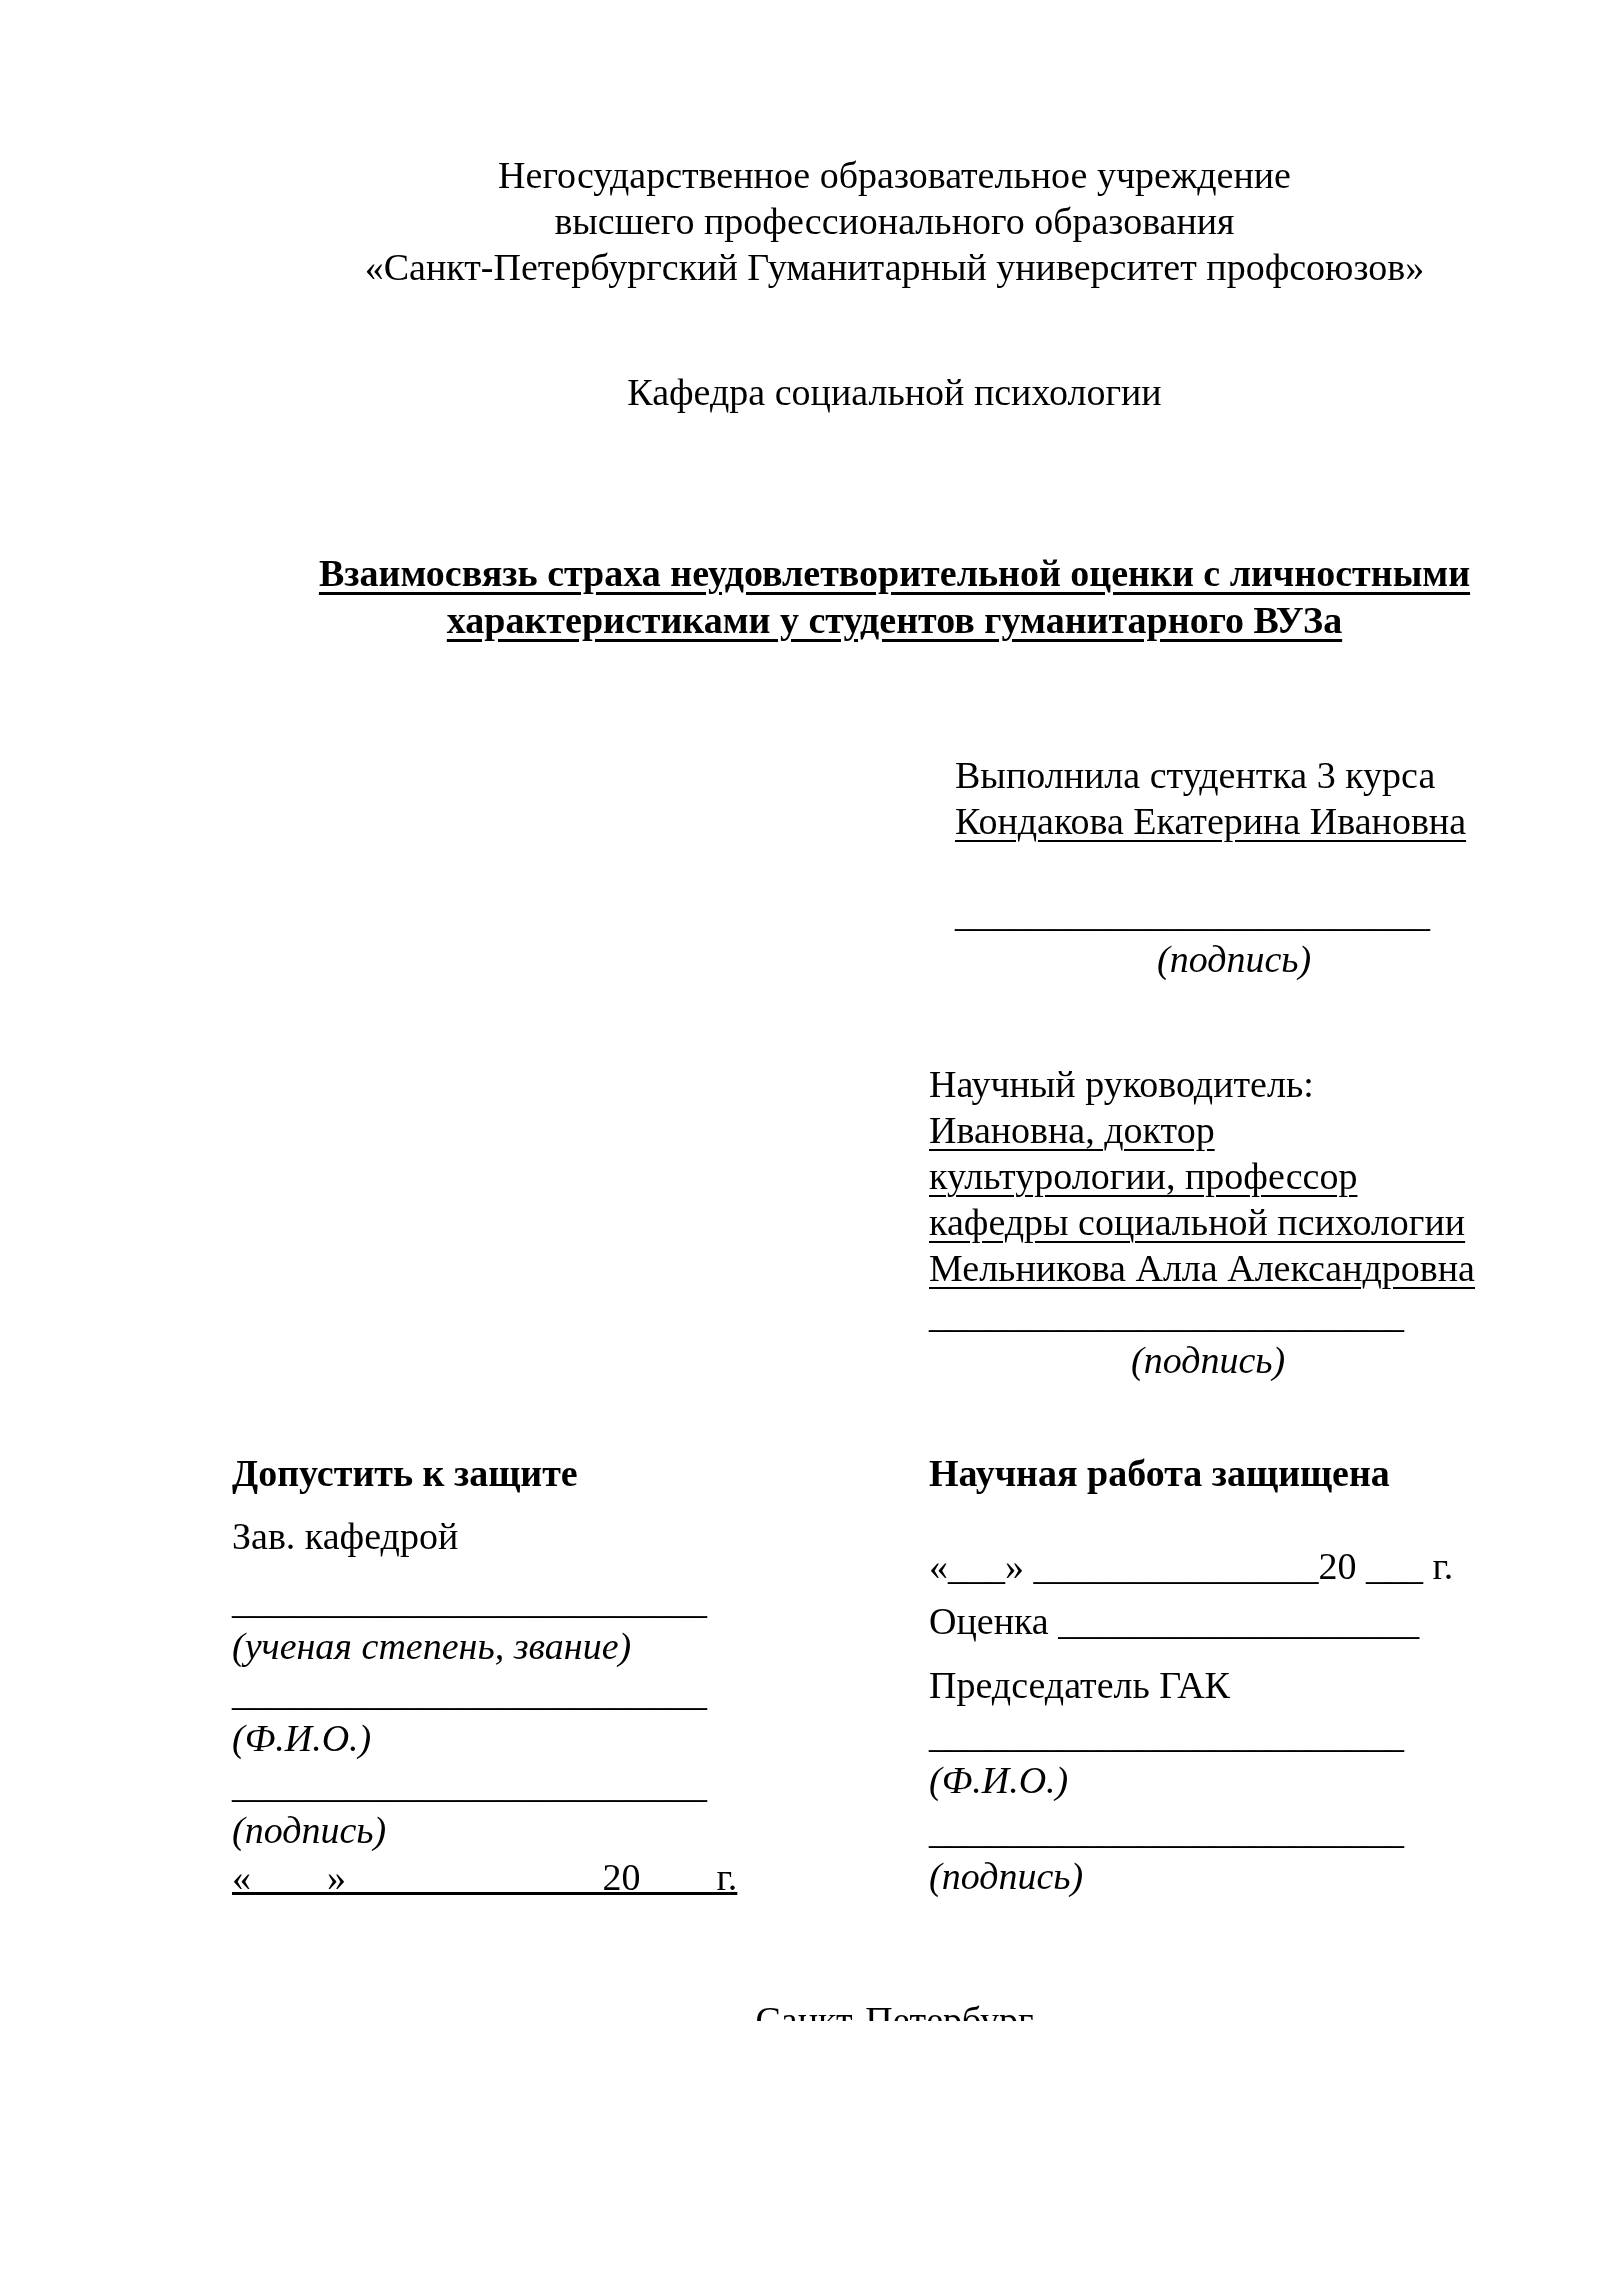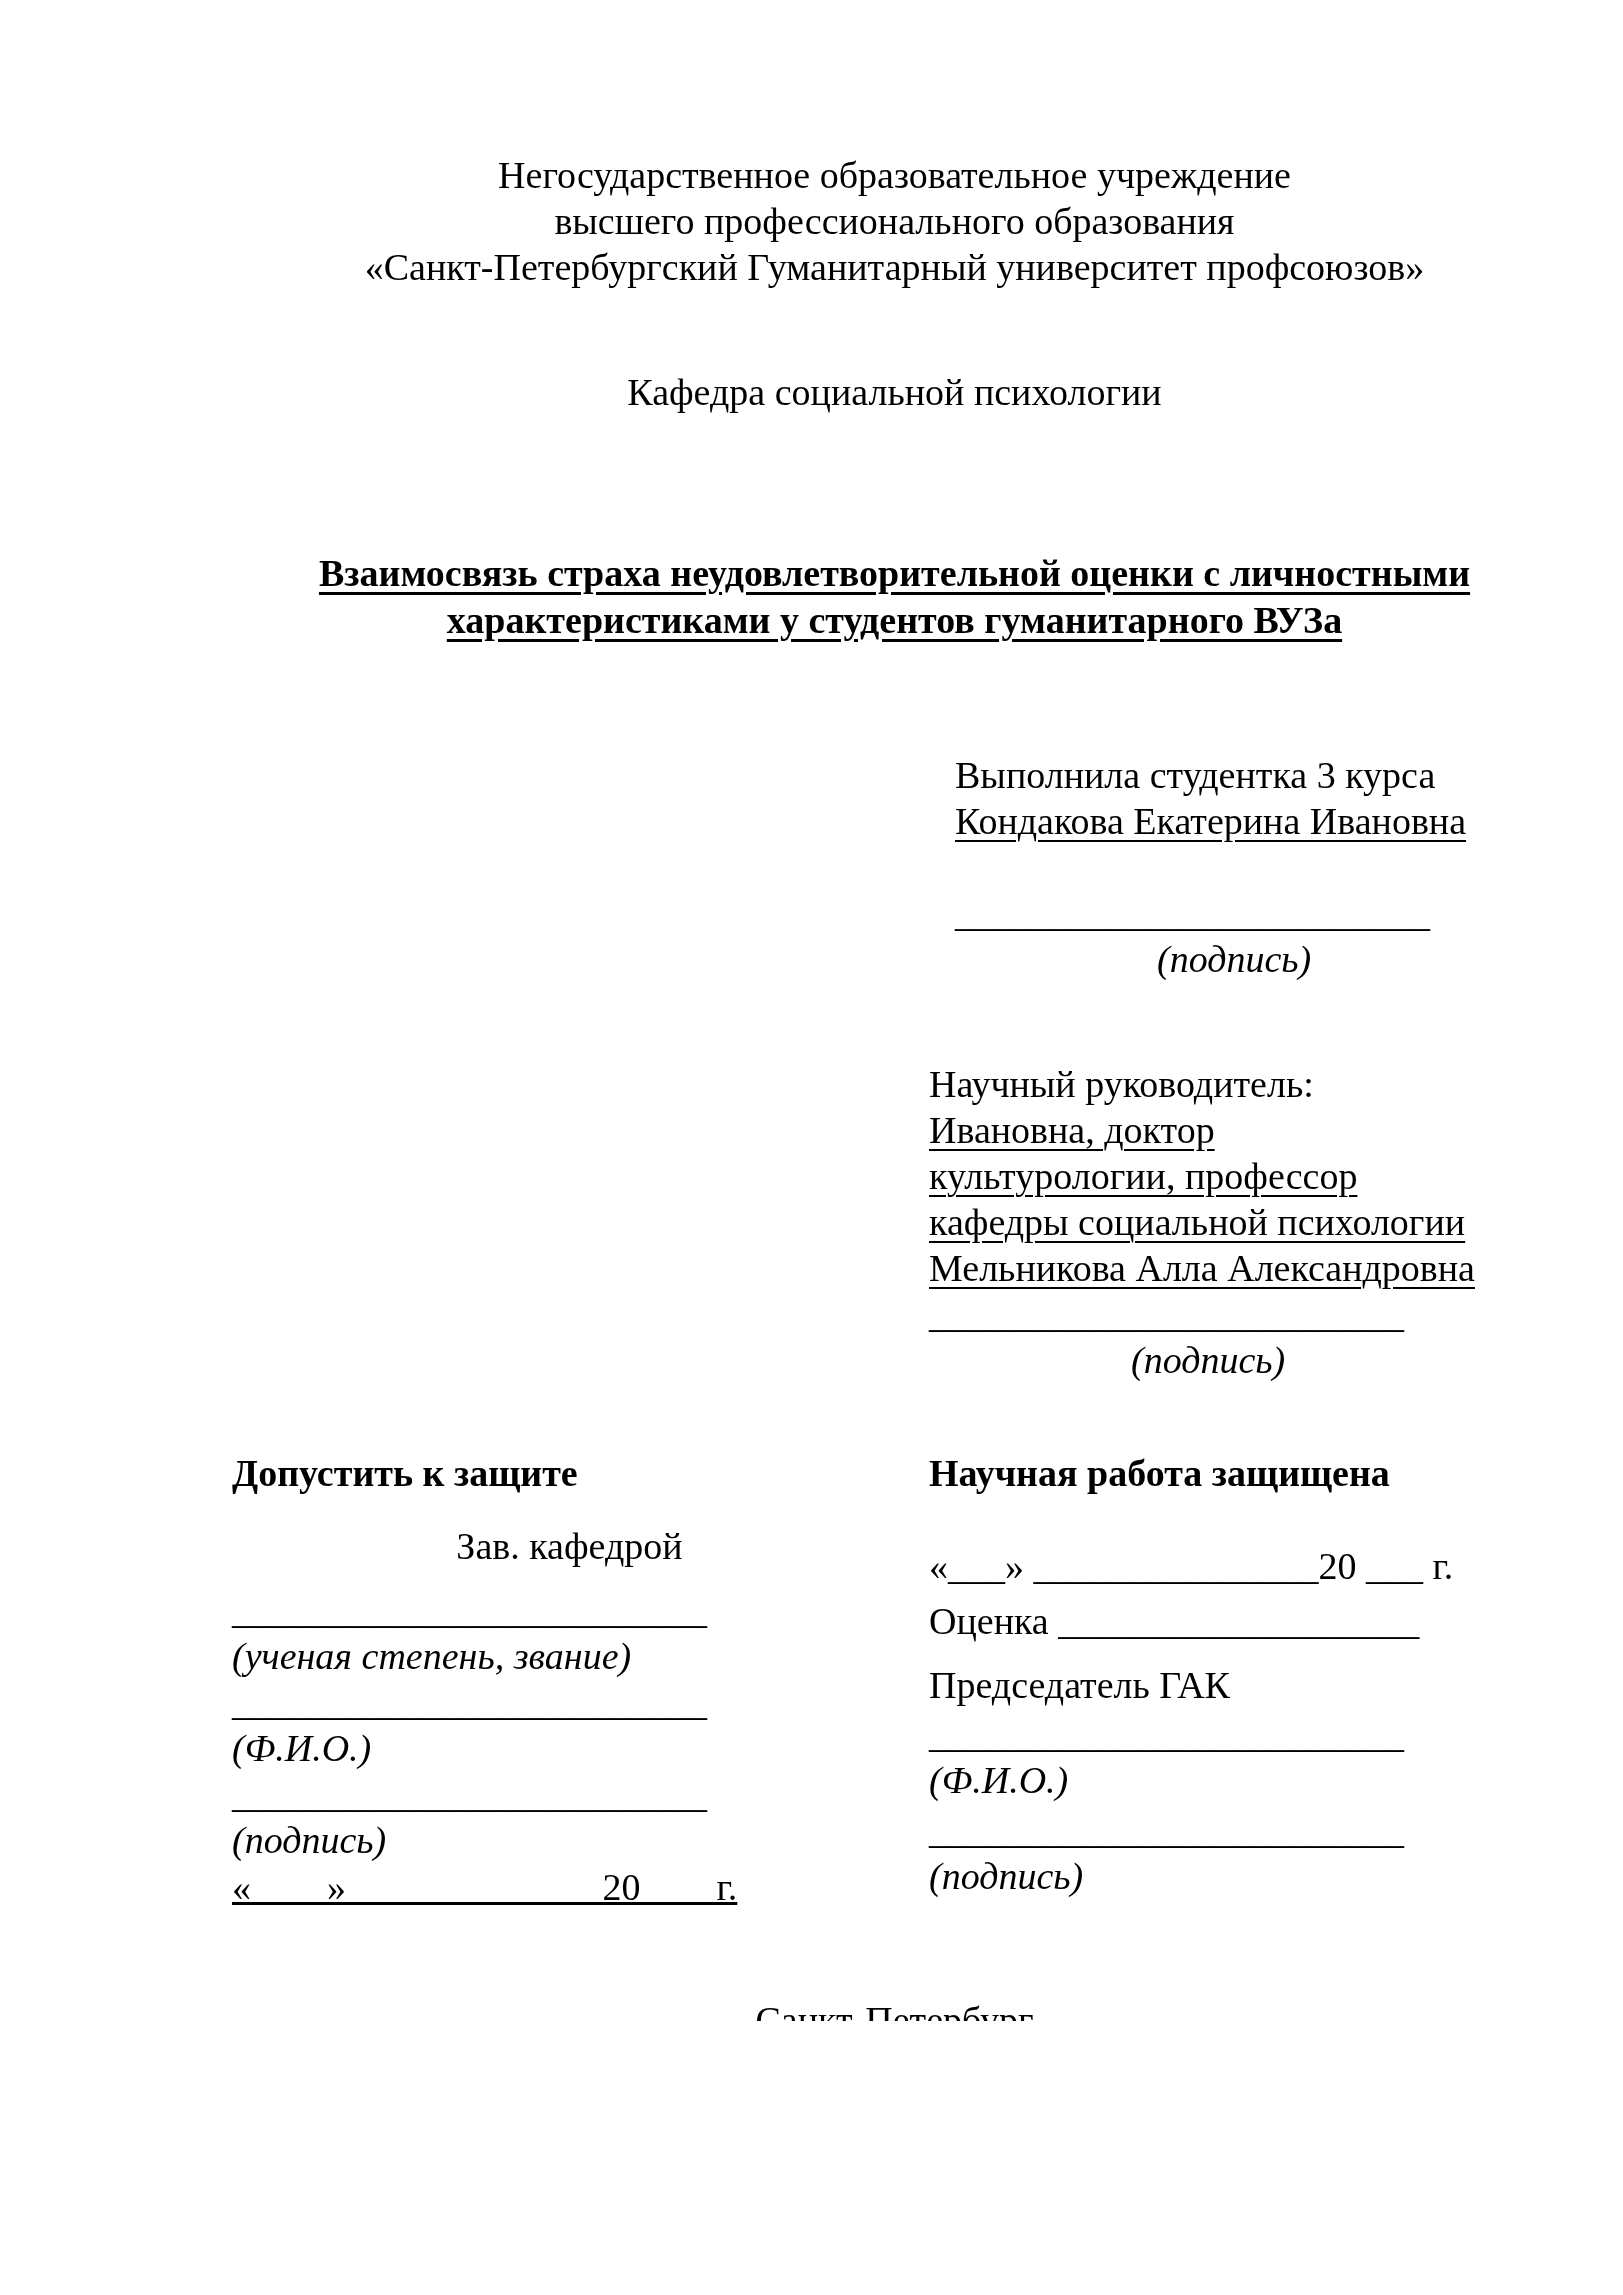--- a/index.html
+++ b/index.html
@@ -21,21 +21,21 @@
   #dept{left:232px;top:369px;width:1325px;}
   #worktype{left:232px;top:457px;width:1325px;}
   #title{left:232px;top:550px;width:1325px;line-height:47px;}
   #student{left:955px;top:752px;width:675px;}
   #supervisor{left:929px;top:1061px;width:675px;}
   #admission{left:232px;top:1450px;width:675px;}
   #defense{left:929px;top:1450px;width:675px;}
   #footer{left:232px;top:1996px;width:1325px;line-height:49px;}
   .sig-caption{padding-left:202px;}
   .mt-blank{margin-top:46px;}
-  .adm-role{margin-top:27px;text-align:center;}
+  .adm-role{margin-top:17px;}
   .adm-line1{margin-top:18px;}
   .adm-date{margin-top:1px;text-decoration:underline;}
   .def-date{margin-top:47px;}
   .def-grade{margin-top:9.4px;}
   .def-chair{margin-top:17.3px;}
   .def-line1{margin-top:3.1px;}
   .def-line2{margin-top:4.7px;}
 </style>
 </head>
 <body>

